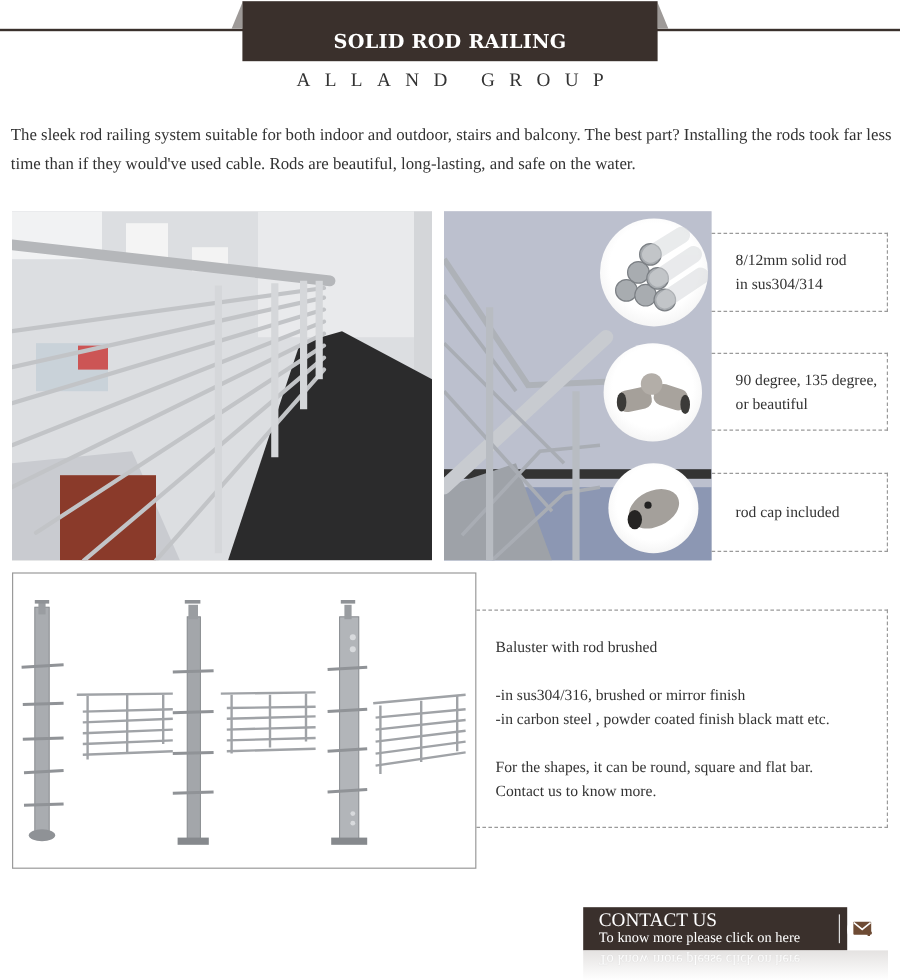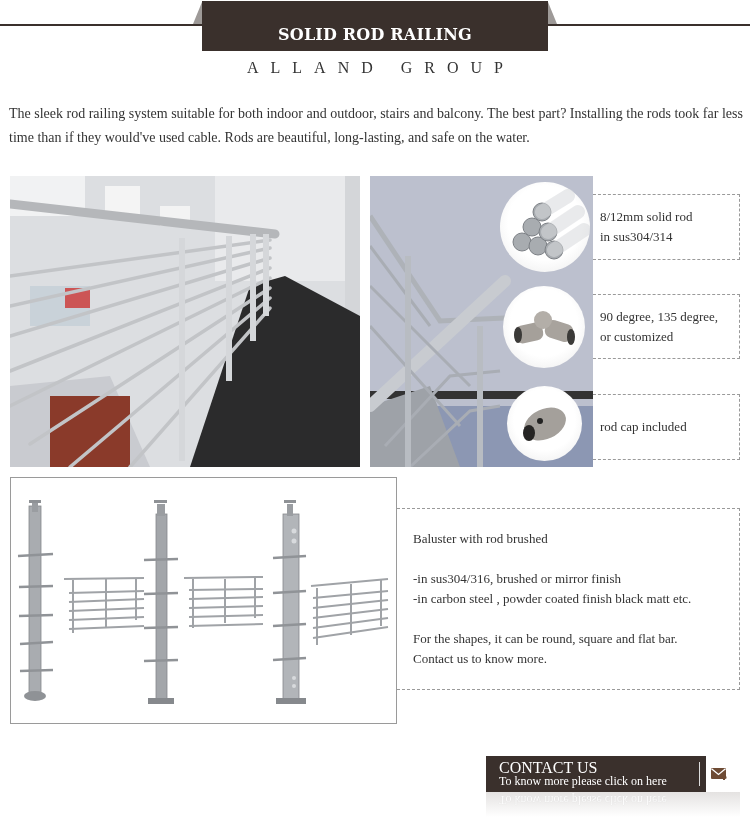--- a/index.html
+++ b/index.html
@@ -22,21 +22,21 @@
       font-size: 14px; line-height: 24px; color: #333; }
 
     
     .photo { position: absolute; overflow: hidden; }
     .photo-balcony { top: 176px; left: 10px; width: 350px; height: 291px;
       background: linear-gradient(180deg, #e6e7e9 0%, #d9dbde 40%, #cfd0d3 100%); }
     .photo-stairs { top: 176px; left: 370px; width: 223px; height: 291px;
       background: linear-gradient(180deg, #c4c7d3 0%, #b9bdcb 60%, #8e99b4 100%); }
 
     .callout { position: absolute; left: 593px; width: 147px; border: 1px dashed #9a9a9a; border-left: none;
-      font-family: "Liberation Serif", serif; font-size: 13px; line-height: 20px; color: #333; padding-left: 7px;
+      font-family: "Liberation Serif", serif; font-size: 13px; line-height: 20px; color: #333; padding-left: 20px;
       display: flex; flex-direction: column; justify-content: center; }
     .c1 { top: 194px; height: 66px; }
     .c2 { top: 294px; height: 65px; }
     .c3 { top: 394px; height: 66px; font-family: Liberation Serif, serif; }
 
     .circle { position: absolute; border-radius: 50%; background: radial-gradient(circle at 50% 45%, #ffffff 55%, #e8e8e8 100%); }
     .circ1 { top: 182px; left: 500px; width: 90px; height: 90px; }
     .circ2 { top: 286px; left: 503px; width: 82px; height: 82px; }
     .circ3 { top: 386px; left: 507px; width: 75px; height: 75px; }
 
@@ -160,21 +160,21 @@
     <circle cx="33" cy="35" r="3" fill="#222"></circle>
   </svg>
 </div>
 
 <div class="callout c1">
   <span>8/12mm solid rod</span>
   <span>in sus304/314</span>
 </div>
 <div class="callout c2">
   <span>90 degree,  135 degree,</span>
-  <span>or customized</span>
+  <span>or beautiful</span>
 </div>
 <div class="callout c3">
   <span>rod cap included</span>
 </div>
 
 <div class="bal-frame">
   <svg width="385" height="245" viewBox="0 0 385 245">
 
     <g>
       <rect x="18" y="28" width="12" height="190" fill="#a9acb0" stroke="#85888c" stroke-width="0.8"></rect>

